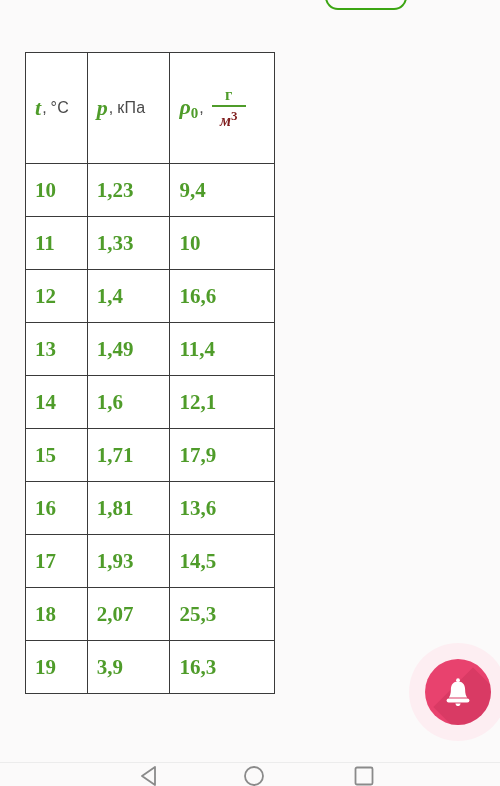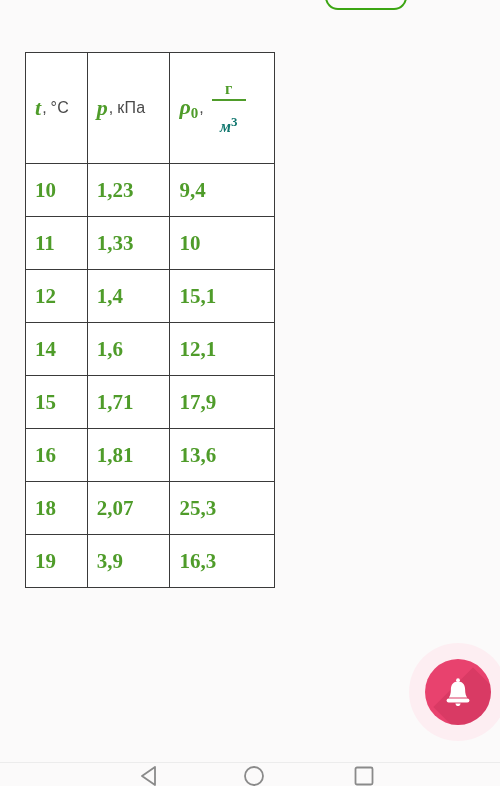--- a/index.html
+++ b/index.html
@@ -79,23 +79,23 @@
   .frac .num {
     font-family:"Liberation Serif", serif;
     font-size:16px; color:#4f9c2a; font-weight:700;
     padding-bottom:2px;
   }
   .frac .bar {
     width:34px; height:2px; background:#4f9c2a;
   }
   .frac .den {
     font-family:"Liberation Serif", serif;
-    font-size:16px; color:#0f766e; font-weight:700;
+    font-size:16px; color:#7f1d1d; font-weight:700;
     font-style:italic;
-    padding-top:14px;
+    padding-top:2px;
   }
   .frac .den sup { font-size:13px; font-style:normal; }
 
   
   #fab-halo {
     position:absolute;
     left:409px; top:643px;
     width:98px; height:98px;
     border-radius:50%;
     background:#fdeef2;
@@ -171,36 +171,46 @@
         <td class="col-r">9,4</td>
       </tr>
       <tr>
         <td class="col-t">11</td>
         <td class="col-p">1,33</td>
         <td class="col-r">10</td>
       </tr>
       <tr>
         <td class="col-t">12</td>
         <td class="col-p">1,4</td>
-        <td class="col-r">15,1</td>
+        <td class="col-r">16,6</td>
+      </tr>
+      <tr>
+        <td class="col-t">13</td>
+        <td class="col-p">1,49</td>
+        <td class="col-r">11,4</td>
       </tr>
       <tr>
         <td class="col-t">14</td>
         <td class="col-p">1,6</td>
         <td class="col-r">12,1</td>
       </tr>
       <tr>
         <td class="col-t">15</td>
         <td class="col-p">1,71</td>
         <td class="col-r">17,9</td>
       </tr>
       <tr>
         <td class="col-t">16</td>
         <td class="col-p">1,81</td>
         <td class="col-r">13,6</td>
+      </tr>
+      <tr>
+        <td class="col-t">17</td>
+        <td class="col-p">1,93</td>
+        <td class="col-r">14,5</td>
       </tr>
       <tr>
         <td class="col-t">18</td>
         <td class="col-p">2,07</td>
         <td class="col-r">25,3</td>
       </tr>
       <tr>
         <td class="col-t">19</td>
         <td class="col-p">3,9</td>
         <td class="col-r">16,3</td>

